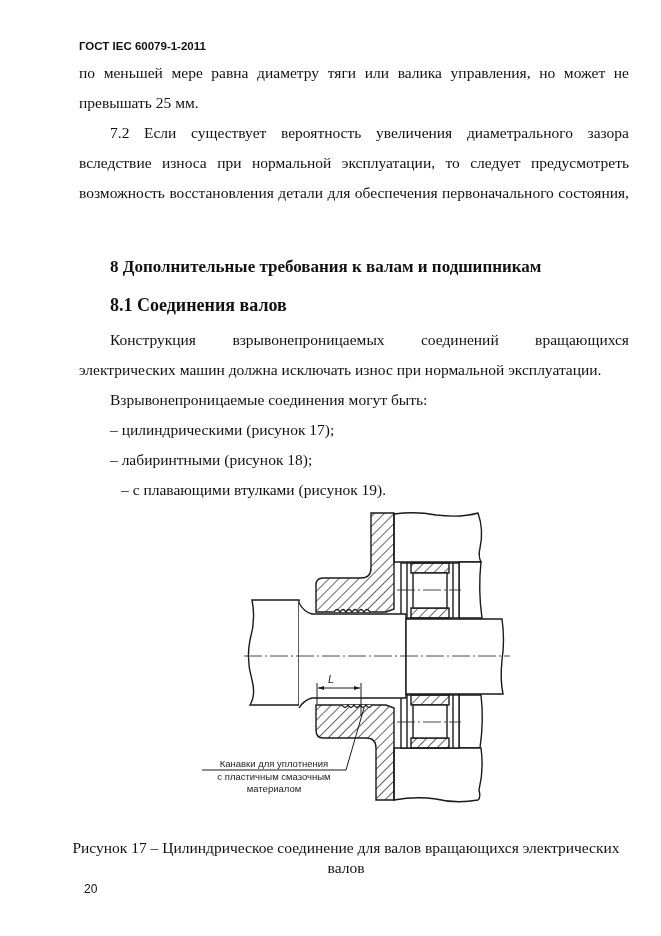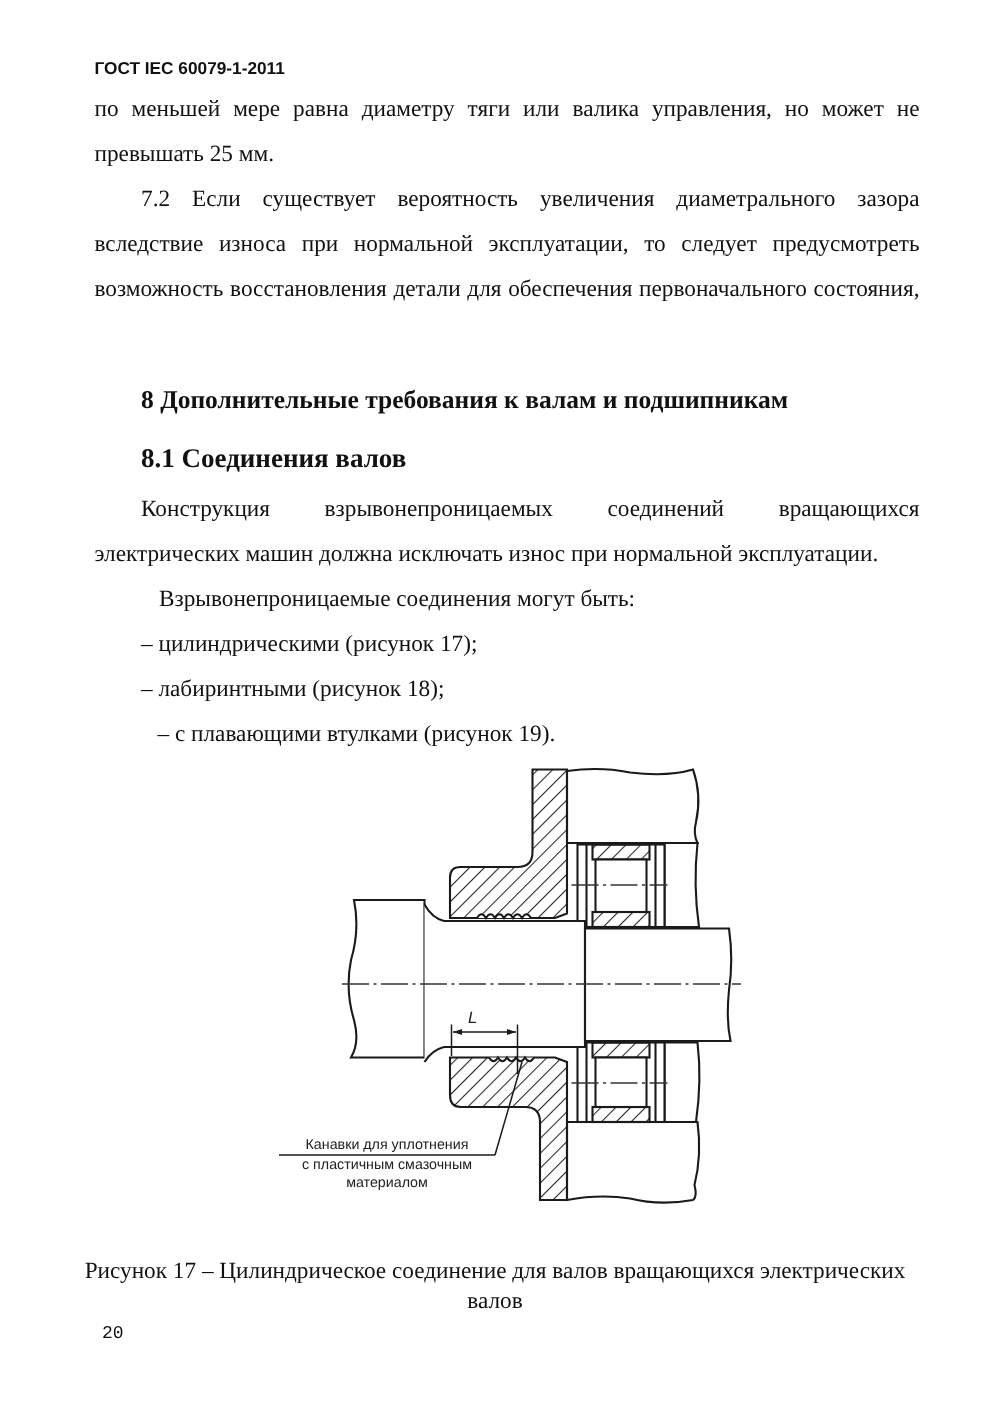--- a/index.html
+++ b/index.html
@@ -1,17 +1,17 @@
 <!DOCTYPE html>
 <html><head>
   <meta charset="utf-8">
   <style>
     html, body { margin: 0; padding: 0; background: #ffffff; }
     body { width: 661px; height: 936px; position: relative; overflow: hidden; color: #111; }
-    .page { position: absolute; left: 0; top: 0; width: 587px; height: 936px; }
+    .page { position: absolute; left: 16px; top: 0; width: 587px; height: 936px; }
     .header {
       position: absolute; left: 63px; top: 40px;
       font-family: "Liberation Sans", sans-serif; font-weight: bold; font-size: 11.5px; color: #111;
     }
     .serif { font-family: "Liberation Serif", serif; font-size: 15.5px; line-height: 30px; }
     .para {
       position: absolute; left: 63px; width: 550px; text-align: justify; text-align-last: left;
     }
     .para.justify-last { text-align-last: justify; }
     .line { position: absolute; white-space: nowrap; }
@@ -27,21 +27,21 @@
     .fig-label {
       position: absolute; font-family: "Liberation Sans", sans-serif; font-size: 9.5px;
       color: #222; white-space: nowrap; text-align: center;
     }
     .caption {
       position: absolute; left: 40px; top: 838px; width: 580px; text-align: center;
       font-family: "Liberation Serif", serif; font-size: 15.5px; line-height: 20px;
     }
     .page-number {
       position: absolute; left: 68px; top: 882px;
-      font-family: Liberation Mono, monospace; font-size: 12px;
+      font-family: Liberation Sans, sans-serif; font-size: 12px;
     }
   </style>
 </head>
 <body>
 
 <div class="page">
 
   <div class="header">ГОСТ IEC 60079-1-2011</div>
 
   <div class="serif para justify-last" style="top:58px;">по меньшей мере равна диаметру тяги или валика управления, но может не</div>
@@ -49,21 +49,21 @@
 
   <div class="serif para justify-last" style="top:118px; left:94px; width:519px;">7.2 Если существует вероятность увеличения диаметрального зазора</div>
   <div class="serif para justify-last" style="top:148px;">вследствие износа при нормальной эксплуатации, то следует предусмотреть</div>
   <div class="serif para justify-last" style="top:178px;">возможность восстановления детали для обеспечения первоначального состояния,</div>
 
   <div class="h1">8 Дополнительные требования к валам и подшипникам</div>
   <div class="h2">8.1 Соединения валов</div>
 
   <div class="serif line" style="left:63px; top:355px;">электрических машин должна исключать износ при нормальной эксплуатации.</div>
   <div class="serif para justify-last" style="top:325px; left:94px; width:519px;">Конструкция взрывонепроницаемых соединений вращающихся</div>
-  <div class="serif line" style="left:94px; top:385px;margin-left:12px;">Взрывонепроницаемые соединения могут быть:</div>
+  <div class="serif line" style="left:94px; top:385px;">Взрывонепроницаемые соединения могут быть:</div>
   <div class="serif line" style="left:94px; top:415px;">– цилиндрическими (рисунок 17);</div>
   <div class="serif line" style="left:94px; top:445px;">– лабиринтными (рисунок 18);</div>
   <div class="serif line" style="left:94px; top:475px;margin-left:11px;">– с плавающими втулками (рисунок 19).</div>
 
   <div class="figure">
     <svg width="661" height="320" viewBox="0 500 661 320" xmlns="http://www.w3.org/2000/svg">
       <defs>
         <pattern id="hatch" patternUnits="userSpaceOnUse" width="7" height="7" patternTransform="rotate(45)">
           <line x1="0" y1="0" x2="0" y2="7" stroke="#222" stroke-width="1.4"></line>
         </pattern>

